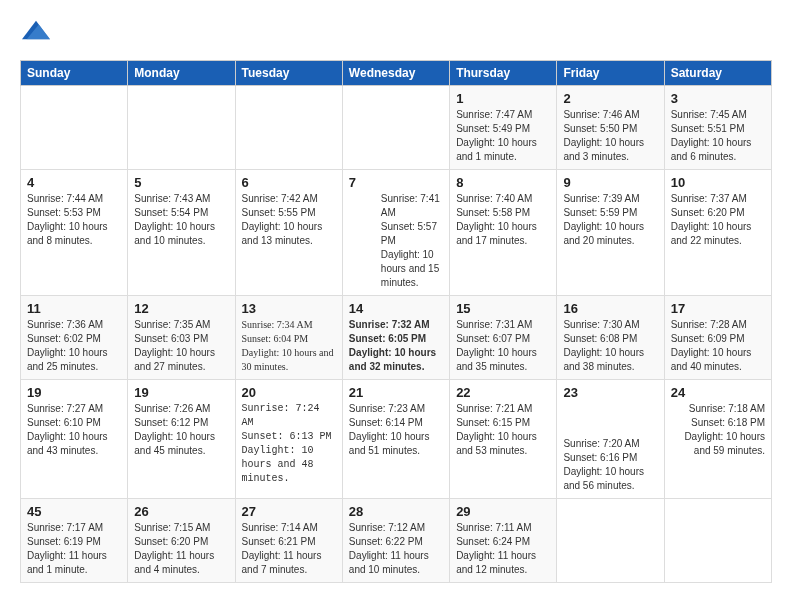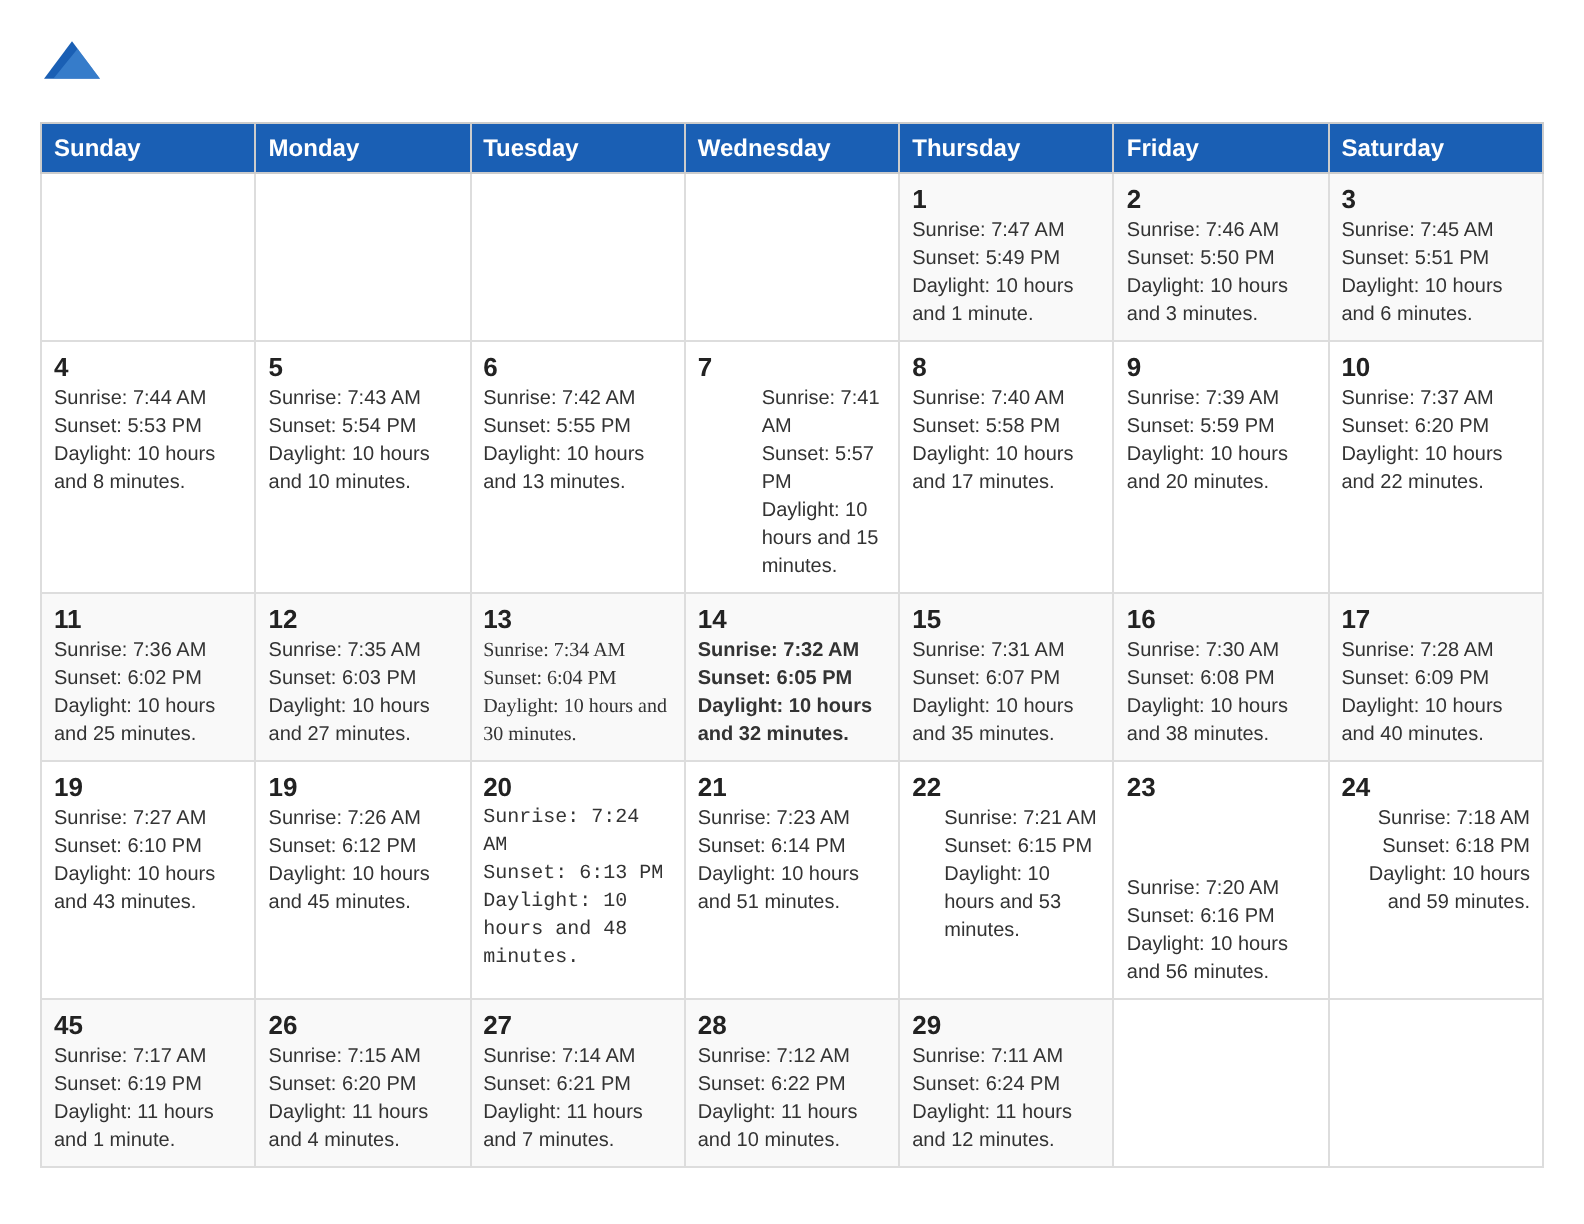--- a/index.html
+++ b/index.html
@@ -256,21 +256,21 @@
 Daylight: 10 hours and 48 minutes.</div>
         </td>
         <td>
           <span class="day-number">21</span>
           <div class="day-info" style="white-space: pre-line;">Sunrise: 7:23 AM
 Sunset: 6:14 PM
 Daylight: 10 hours and 51 minutes.</div>
         </td>
         <td>
           <span class="day-number">22</span>
-          <div class="day-info" style="white-space: pre-line; margin-left: 16px;">Sunrise: 7:21 AM
+          <div class="day-info" style="white-space: pre-line;">Sunrise: 7:21 AM
 Sunset: 6:15 PM
 Daylight: 10 hours and 53 minutes.</div>
         </td>
         <td>
           <span class="day-number">23</span>
           <div class="day-info" style="white-space: pre-line; margin-top: 37px;">Sunrise: 7:20 AM
 Sunset: 6:16 PM
 Daylight: 10 hours and 56 minutes.</div>
         </td>
         <td>

